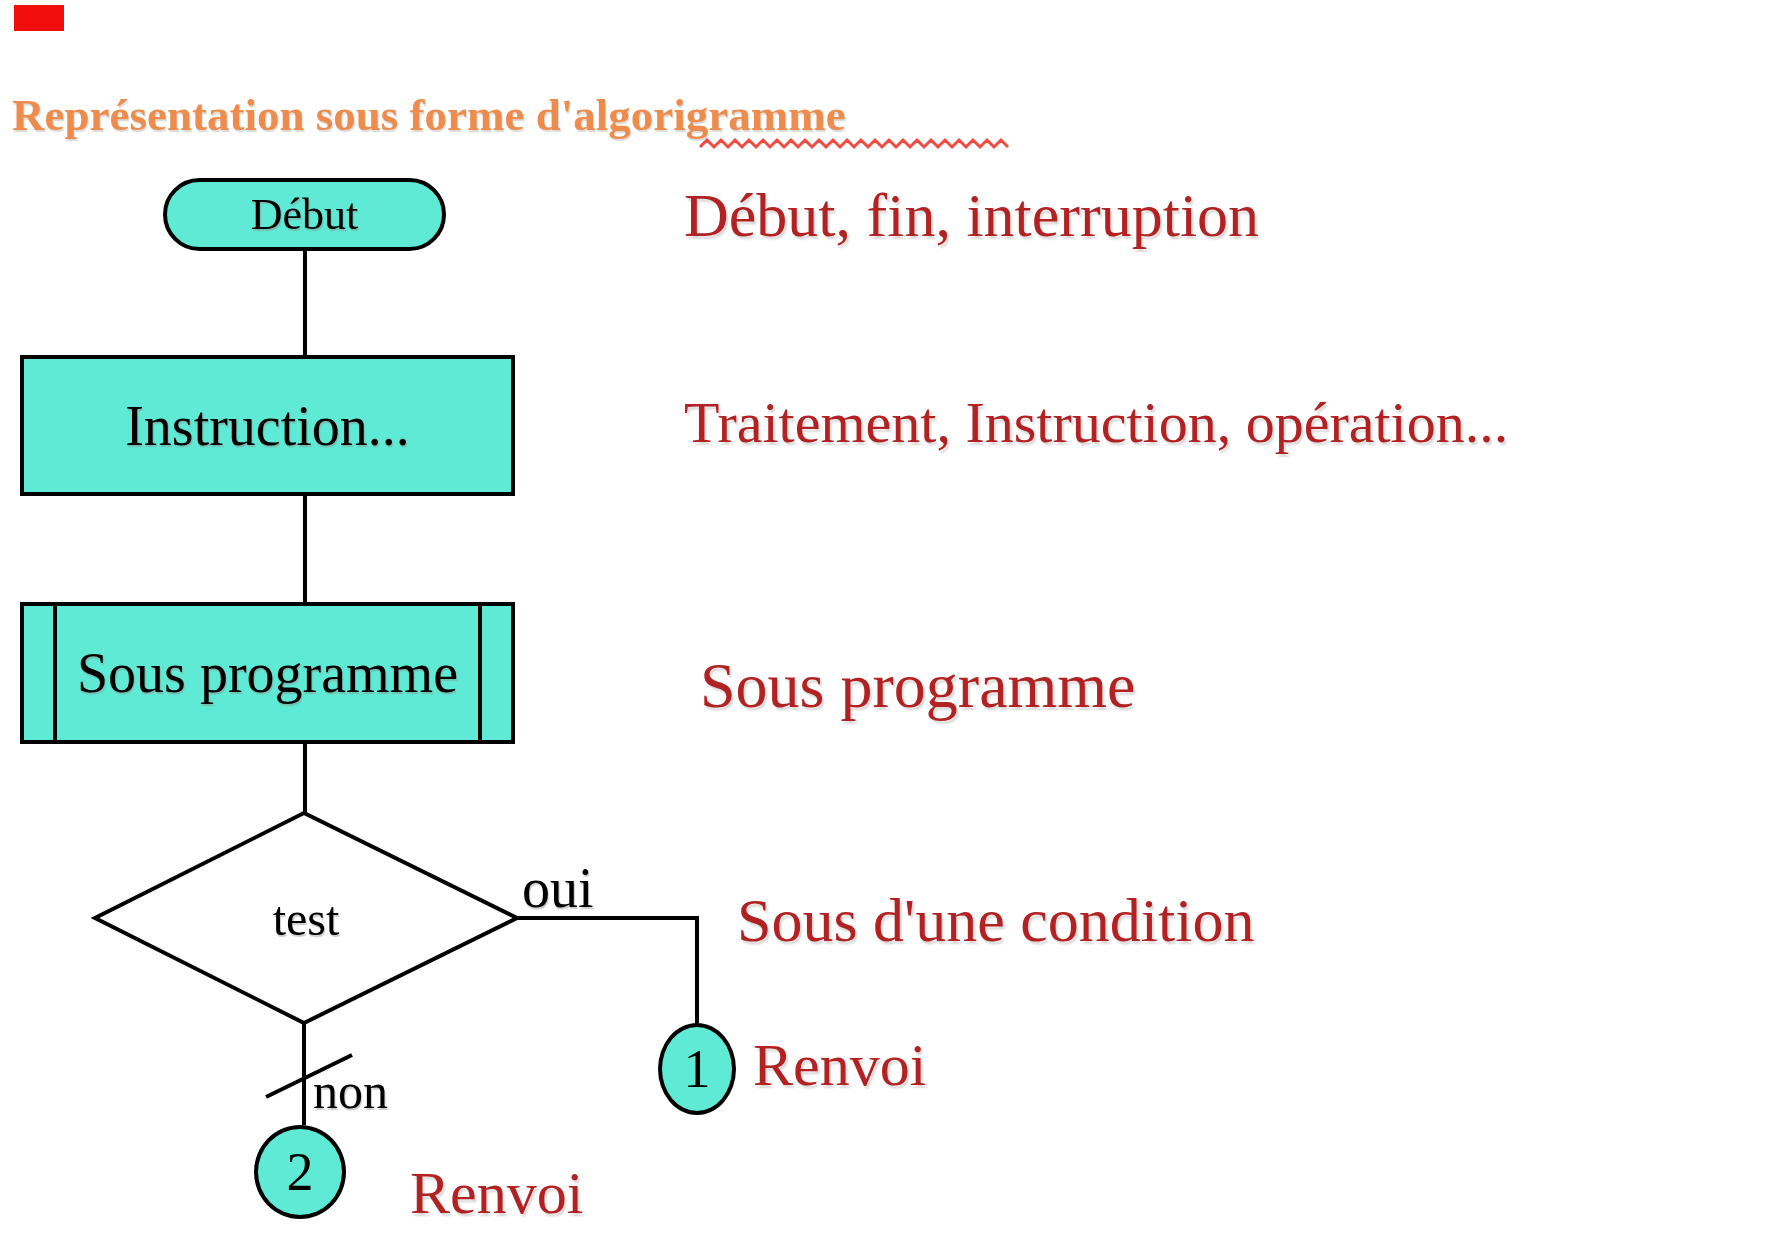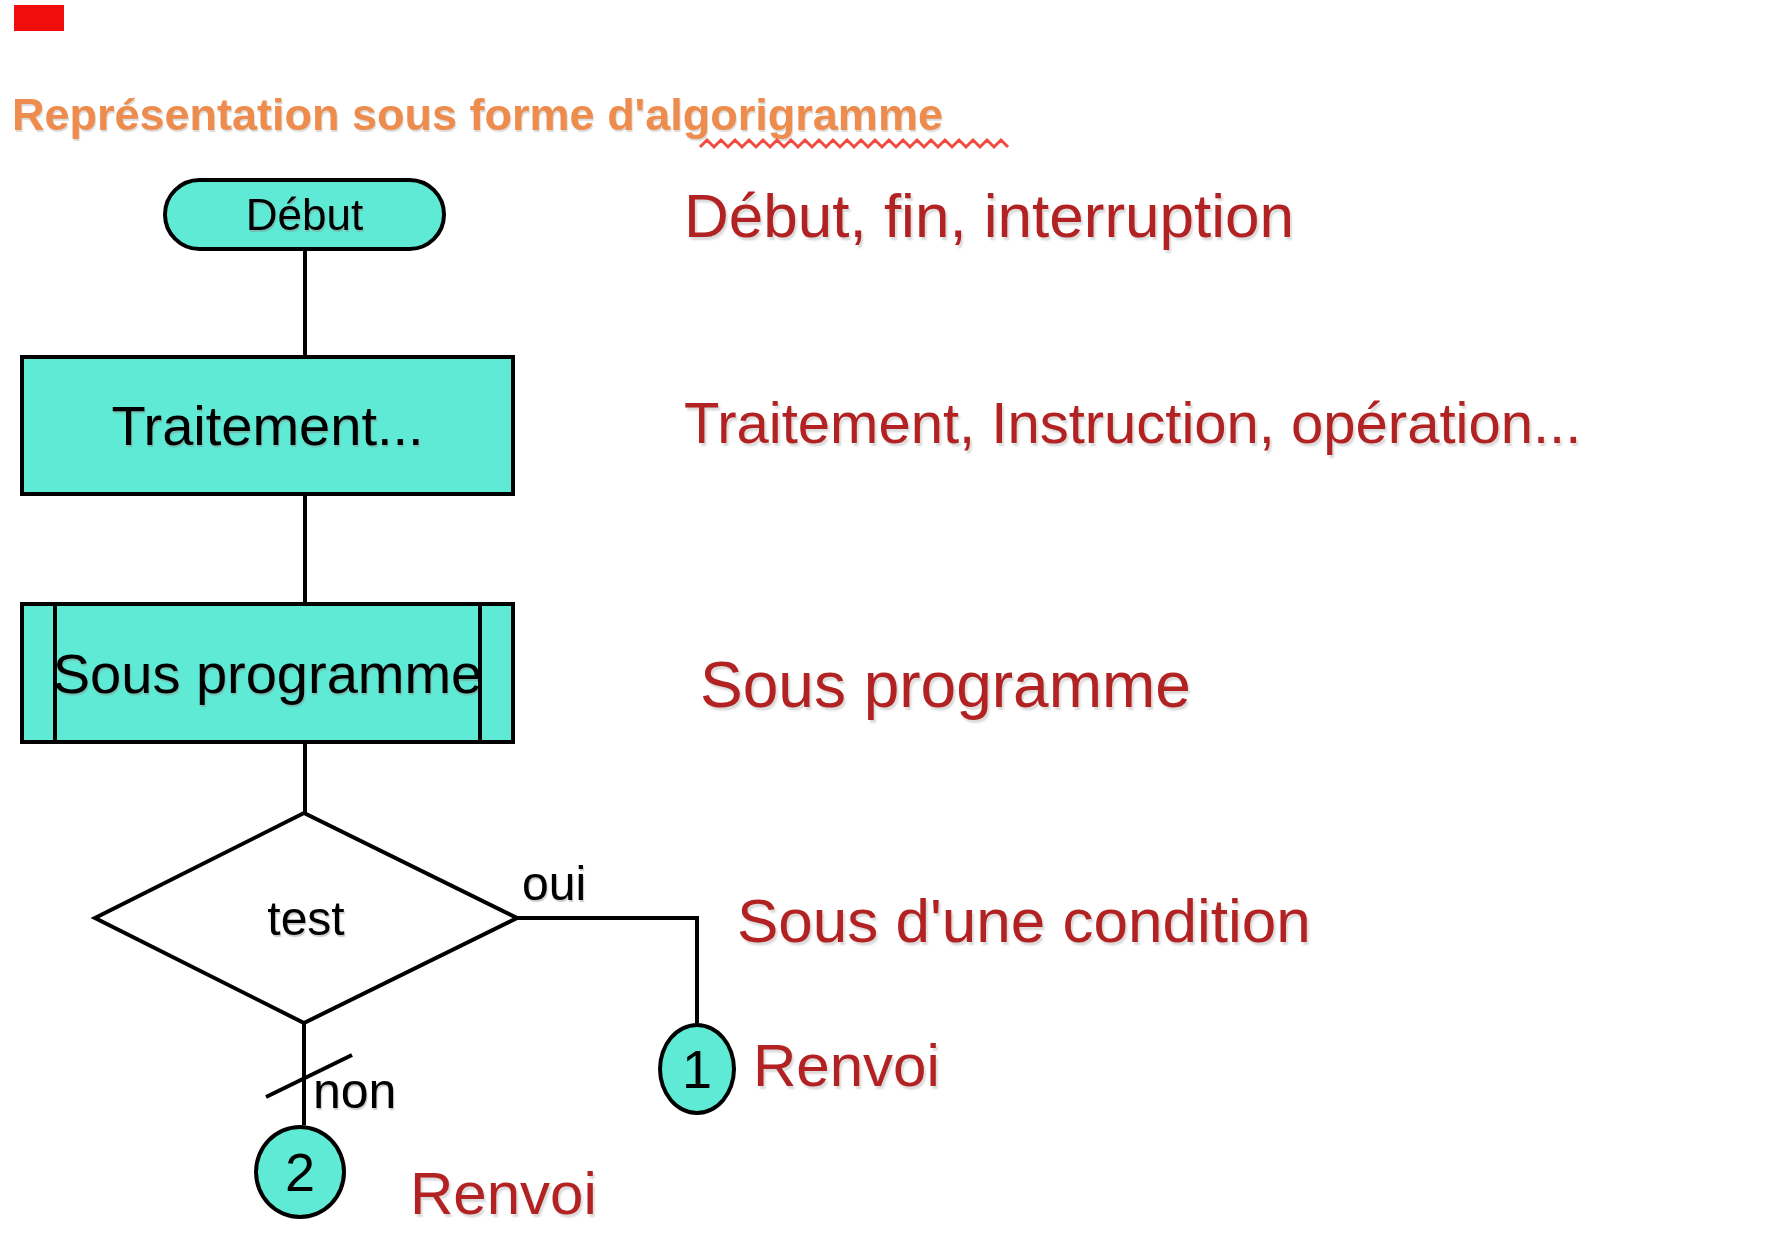--- a/index.html
+++ b/index.html
@@ -1,21 +1,21 @@
 <!DOCTYPE html>
 <html><head>
 <meta charset="utf-8">
 <style>
   html,body{margin:0;padding:0;background:#ffffff;}
   .canvas{
     position:relative;
     width:1766px;height:1236px;
     background:#ffffff;
     overflow:hidden;
-    font-family:Liberation Sans, sans-serif;
+    font-family:Liberation Serif, serif;
     color:#000;
   }
   .corner-bar{
     position:absolute;left:14px;top:5px;width:50px;height:26px;
     background:#F20D0D;
   }
   .heading{
     position:absolute;left:12px;top:89px;
     font-size:45px;font-weight:bold;color:#ED8C4C;
     white-space:nowrap;letter-spacing:0px;
@@ -38,21 +38,21 @@
   .sub-bar.right{right:29px;}
   .node-connector{border-radius:50%;font-size:54px;text-shadow:none;}
   .node-connector.c1{left:658px;top:1023px;width:78px;height:92px;}
   .node-connector.c2{left:254px;top:1125px;width:92px;height:94px;}
   .decision-label{
     position:absolute;left:96px;top:813px;width:420px;height:210px;
     display:flex;align-items:center;justify-content:center;font-size:48px;
     text-shadow:1px 2px 1px rgba(140,140,140,0.45);
   }
   .edge-label{
-    position:absolute;font-size:48px;color:#000;white-space:nowrap;
+    position:absolute;font-size:56px;color:#000;white-space:nowrap;
     text-shadow:1px 2px 1px rgba(140,140,140,0.45);
   }
   .edge-label.oui{left:522px;top:856px;}
   .edge-label.non{left:313px;top:1018px;font-size:50px;margin-top:44px;}
   .annotation{
     position:absolute;color:#B22222;white-space:nowrap;line-height:1.05;
     text-shadow:2px 3px 2px rgba(150,150,150,0.35);
   }
   .a-terminator{left:684px;top:183px;font-size:62px;}
   .a-process{left:684px;top:393px;font-size:58px;}
@@ -85,21 +85,21 @@
     <line x1="266" y1="1097" x2="352" y2="1055" stroke="#000" stroke-width="4"></line>
 
     <path d="M700 147 l7 -7 l7 7 l7 -7 l7 7 l7 -7 l7 7 l7 -7 l7 7 l7 -7 l7 7 l7 -7 l7 7 l7 -7 l7 7 l7 -7 l7 7 l7 -7 l7 7 l7 -7 l7 7 l7 -7 l7 7 l7 -7 l7 7 l7 -7 l7 7 l7 -7 l7 7 l7 -7 l7 7 l7 -7 l7 7 l7 -7 l7 7 l7 -7 l7 7 l7 -7 l7 7 l7 -7 l7 7 l7 -7 l7 7 l7 -7 l7 7" fill="none" stroke="#F04A41" stroke-width="3"></path>
   </svg>
 
   <div class="node node-start">
     <span>Début</span>
   </div>
 
   <div class="node node-process">
-    <span>Traitement...</span>
+    <span>Instruction...</span>
   </div>
 
   <div class="node node-subroutine">
     <div class="sub-bar left"></div>
     <span>Sous programme</span>
     <div class="sub-bar right"></div>
   </div>
 
   <div class="decision-label">
     <span>test</span>

